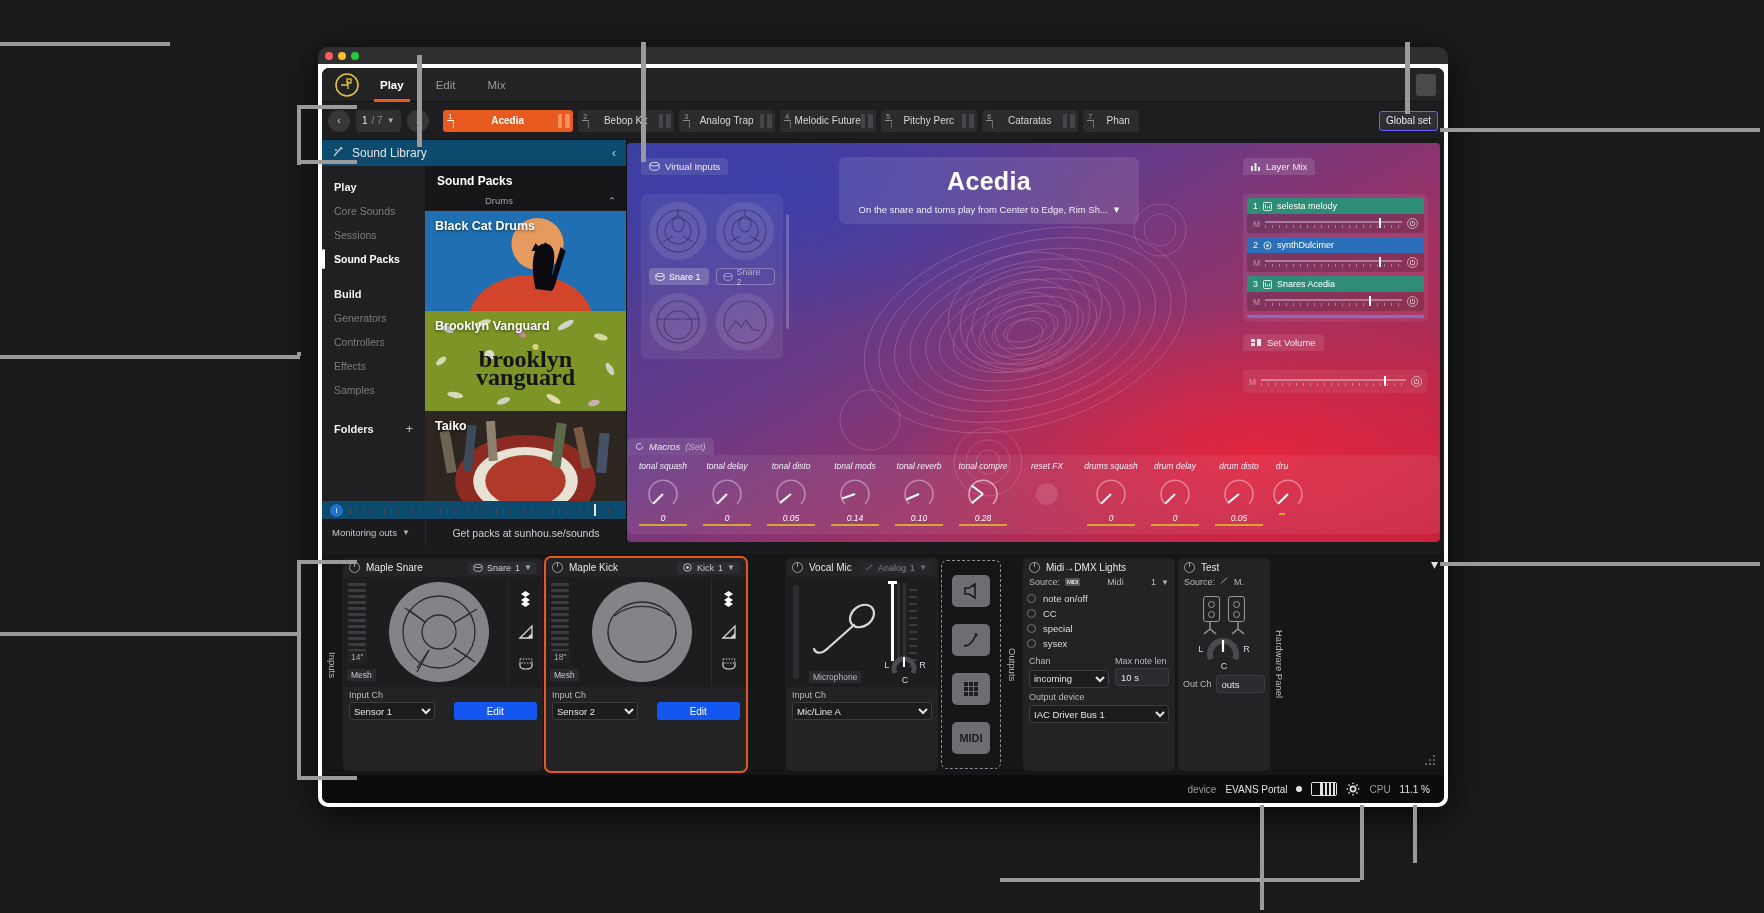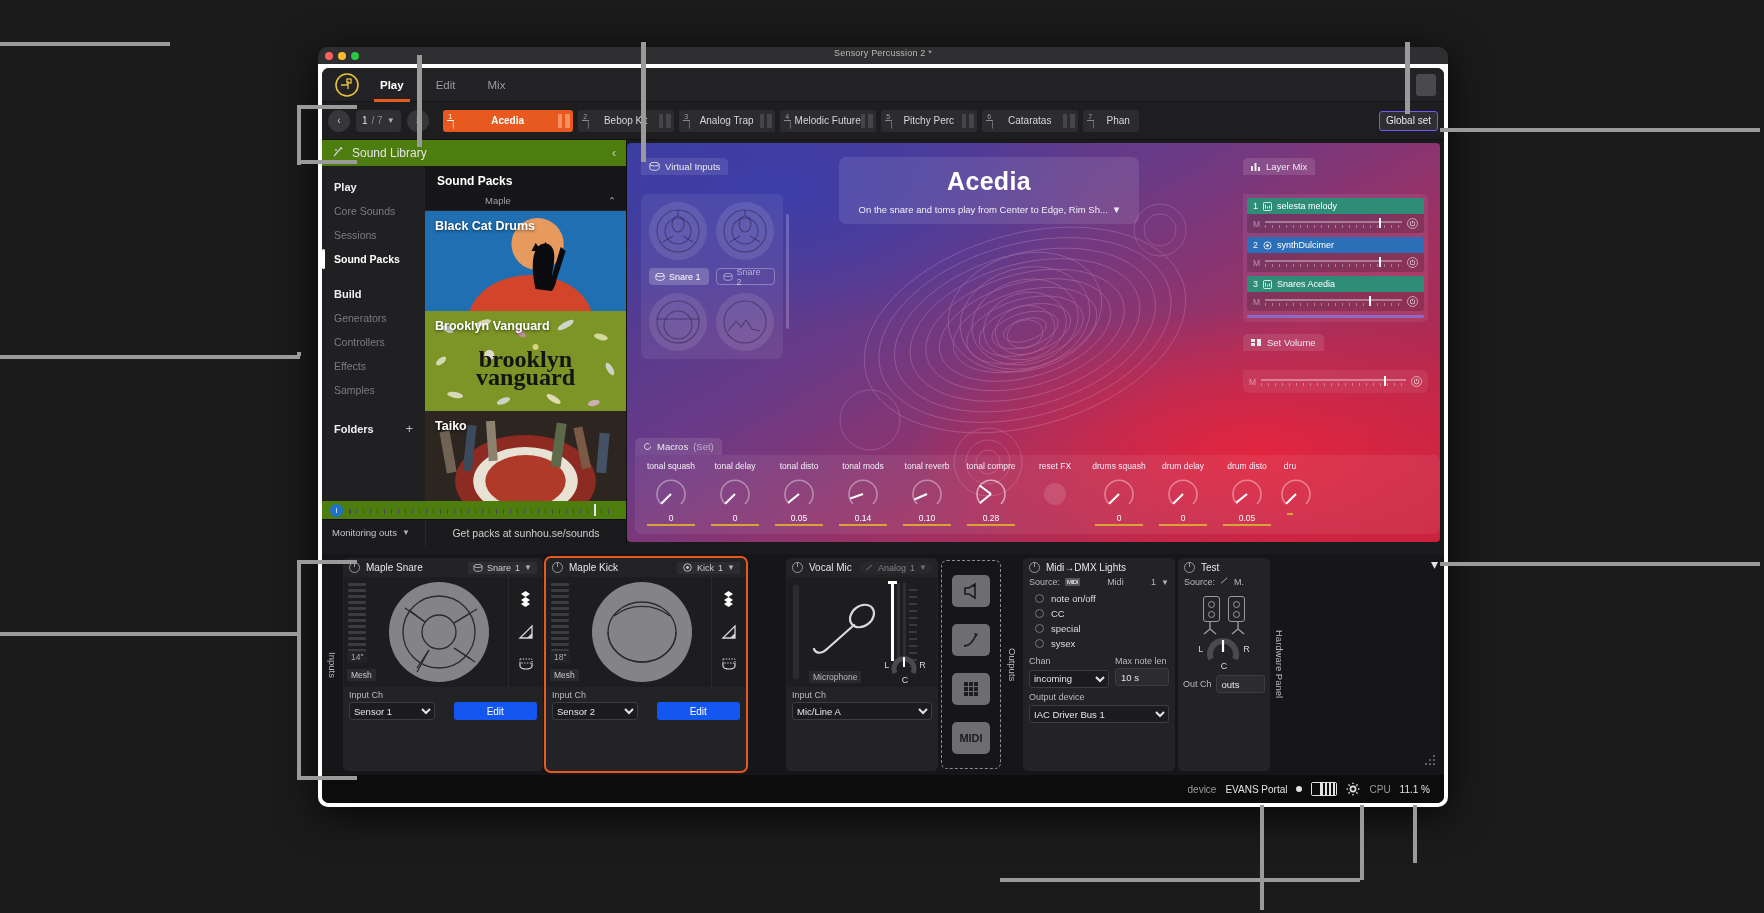--- a/index.html
+++ b/index.html
@@ -73,21 +73,21 @@
   .kit.sel .num{color:#fff;}
   .kit.sel .num s{border-top-color:#fff;}
   .kit.sel .bars{background:linear-gradient(to right,#f79060 0 4px,transparent 4px 7px,#f79060 7px 11px);}
   #globalset { height:20px; border:1.5px solid #6a5cff; border-radius:3px; background:#2f2f33;
                font-size:10px; color:#e9e9ec; display:flex; align-items:center; padding:0 6px; }
 
   
   #bodyrow { display:flex; height:405px; }
 
   
-  #library { width:305px; background:#4d7c0f; display:flex; flex-direction:column; border-right:1px solid #0f0f10;}
+  #library { width:305px; background:#0c4a6e; display:flex; flex-direction:column; border-right:1px solid #0f0f10;}
   #libhead { height:26px; display:flex; align-items:center; gap:7px; padding:0 10px; font-size:12px; color:#e4e4e7;}
   #libhead .collapse { margin-left:auto; font-size:12px; color:#cfcfd2; cursor:pointer;}
   #libmain { flex:1; display:flex; min-height:0;}
   #libnav { width:103px; background:#202023; padding-top:8px; position:relative;}
   .navhead { font-size:11px; font-weight:bold; color:#f0f0f2; padding:7px 12px 6px;}
   .navitem { font-size:10.5px; color:#7c7c80; padding:6px 12px; cursor:pointer; position:relative;}
   .navitem.active { color:#fff; font-weight:bold;}
   .navitem.active:before{content:""; position:absolute; left:0; top:2px; bottom:2px; width:3px;background:#fff;border-radius:2px;}
   .navrow { display:flex; align-items:center; justify-content:space-between; padding:7px 12px 6px; }
   .navrow span:first-child{font-size:11px;font-weight:bold;color:#f0f0f2;}
@@ -163,21 +163,21 @@
   .pw{width:11px;height:11px;border-radius:50%;border:1px solid rgba(255,255,255,.55);
       font-size:7px;color:#fff;display:flex;align-items:center;justify-content:center;}
   .lyr-green{background:#2f8d77;}
   .lyr-blue{background:#2b6fb8;}
   .lmbar{height:3px;background:rgba(120,130,255,.65);border-radius:2px;margin-top:2px;}
 
   #setvol { position:absolute; right:12px; top:190px; width:185px;}
   #setvol .svbox{margin-top:19px;background:rgba(255,255,255,.07);border-radius:0 6px 6px 6px;padding:5px 6px;}
 
   
-  #macros { position:absolute; left:8px; right:0px; bottom:8px; }
+  #macros { position:absolute; left:0; right:0px; bottom:8px;font-style:italic; }
   #macros .mtab{position:relative;display:inline-flex;}
   #macros .mbox { background:rgba(255,255,255,.07); border-radius:0 6px 6px 6px; padding:6px 4px 8px; display:flex; overflow:hidden;}
   .macro { width:64px; flex:0 0 64px; text-align:center; }
   .macro .mlabel{font-size:8.5px;color:#f2eef8;white-space:nowrap;overflow:hidden;}
   .knob { width:34px; height:34px; margin:6px auto 2px; position:relative;}
   .knob svg{position:absolute;inset:0;}
   .macro .val{font-size:8.5px;color:#fff;}
   .macro .underline{height:2px;background:#d9a33a;margin:1px 8px 0;}
   .macro.blank .knob{background:rgba(255,255,255,.13);border-radius:50%;width:22px;height:22px;margin-top:12px;}
 
@@ -223,21 +223,21 @@
 
   .dashbox{width:60px;border:1.5px dashed #8b8b90;border-radius:6px;display:flex;flex-direction:column;
            align-items:center;justify-content:space-around;padding:6px 0;margin:2px 0;}
   .sqbtn{width:38px;height:32px;background:#6d6d72;border-radius:5px;display:flex;align-items:center;justify-content:center;}
   .sqbtn.midi{font-size:11px;color:#1c1c1f;font-weight:bold;}
 
   
   #mididmx{width:152px;}
   .srcrow{display:flex;align-items:center;font-size:9px;color:#b9b9bd;padding:0 6px 3px;gap:5px;}
   .srcrow .mini{font-size:6px;background:#55555a;color:#fff;padding:1px 2px;border-radius:1px;letter-spacing:-.5px;}
-  .radios{padding:3px 12px;}
+  .radios{padding:3px 4px;}
   .rrow{display:flex;align-items:center;gap:7px;font-size:9.5px;color:#dcdce0;margin-bottom:4px;cursor:pointer;}
   .rdot{width:9px;height:9px;border-radius:50%;border:1.2px solid #74747a;}
   .twocol{display:flex;gap:6px;padding:0 6px;}
   .fieldlabel{font-size:9px;color:#b9b9bd;margin-bottom:2px;}
   .textbox{background:#2c2c30;border:1px solid #3c3c41;border-radius:3px;height:18px;font-size:9.5px;
            color:#e4e4e7;display:flex;align-items:center;padding:0 5px;}
 
   
   #testp{width:92px;}
   .spk{width:17px;height:26px;border:1.5px solid #9a9a9e;border-radius:3px;display:flex;flex-direction:column;
@@ -284,21 +284,20 @@
   <div class="anno" style="left:1510px;top:562px;width:250px;height:4px;"></div>
 
   <div id="win">
 
     <div id="titlebar">
       <div class="lights">
         <i class="lg-r"></i>
         <i class="lg-y"></i>
         <i class="lg-g"></i>
       </div>
-      <div class="tt">Sensory Percussion 2 *</div>
     </div>
 
     <div id="appframe">
     <div id="app">
 
       <div id="tabbar">
         <div id="logo">
           <svg width="26" height="26" viewBox="0 0 26 26">
             <circle cx="13" cy="13" r="11" fill="none" stroke="#e3c23c" stroke-width="1.6"></circle>
             <path d="M7 13 H14 M14 9 V17" stroke="#e3c23c" stroke-width="1.3" fill="none"></path>
@@ -407,21 +406,21 @@
               <div class="navitem">Samples</div>
               <div class="navrow" style="margin-top:12px">
                 <span>Folders</span>
                 <span class="plus">+</span>
               </div>
             </div>
 
             <div id="libcontent">
               <div id="packs-title">Sound Packs</div>
               <div id="col-head">
-                <span style="padding-left:48px">Maple</span>
+                <span style="padding-left:48px">Drums</span>
                 <span>⌃</span>
               </div>
               <div id="packlist">
 
                 <div class="pack pk-cat">
                   <svg width="100%" height="100" viewBox="0 0 200 100" preserveAspectRatio="none" style="position:absolute;inset:0">
                     <rect width="200" height="100" fill="#1f6fb2"></rect>
                     <circle cx="112" cy="33" r="26" fill="#e79a5e"></circle>
                     <ellipse cx="105" cy="110" rx="62" ry="46" fill="#d2452b"></ellipse>
                     <path d="M110 78 C106 60 106 44 112 36 C118 30 126 32 128 40 C130 48 127 58 126 66

